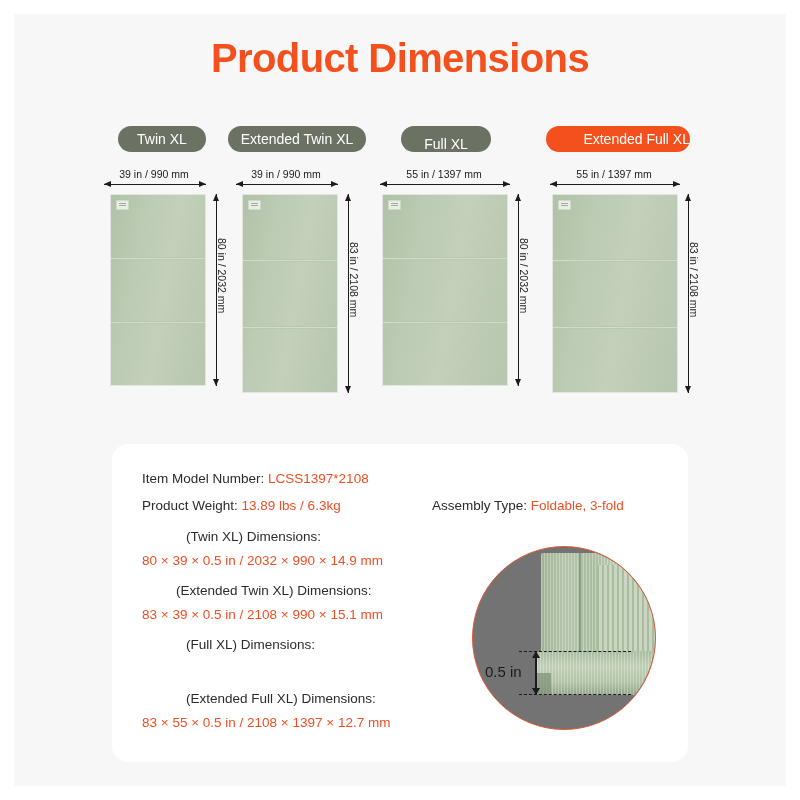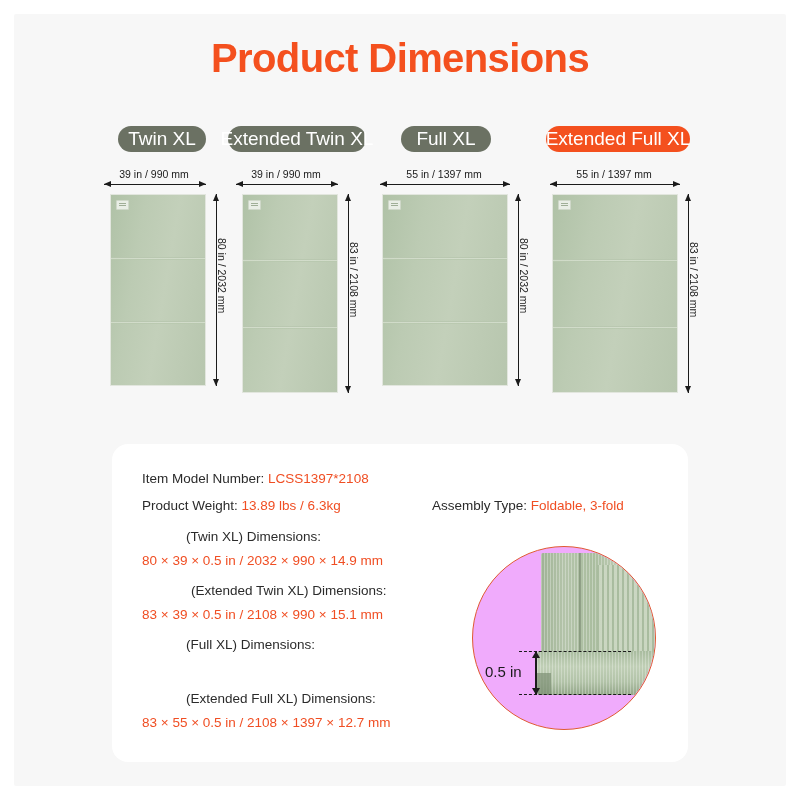--- a/index.html
+++ b/index.html
@@ -34,21 +34,21 @@
 
   
   .tabs{
     position:absolute;left:0;top:126px;width:800px;height:26px;
   }
   .pill{
     position:absolute;top:0;height:26px;
     border-radius:13px;
     background:#6b7163;
     color:#ffffff;
-    font-size:19px;
+    font-size:14px;
     display:flex;align-items:center;justify-content:center;
     box-sizing:border-box;
     white-space:nowrap;
   }
   .pill.active{background:#f4501e;}
 
   
   .diagrams{position:absolute;left:0;top:0;width:640px;height:800px;}
   .mat-group{position:absolute;}
 
@@ -136,21 +136,21 @@
     font-size:13.5px;color:#f04e23;white-space:nowrap;
   }
 
   
   .inset{
     position:absolute;left:472px;top:546px;
     width:184px;height:184px;
     border-radius:50%;
     border:1.5px solid #e05a32;
     box-sizing:border-box;
-    background:#f0abfc;
+    background:#737373;
     overflow:hidden;
   }
   .photo-wrap{
     position:absolute;left:0;top:0;width:100%;height:100%;
     border-radius:50%;overflow:hidden;
   }
   
   .corner-body{
     position:absolute;left:68px;top:6px;width:132px;height:104px;
     background:
@@ -203,24 +203,24 @@
 
   <div class="title">Product Dimensions</div>
 
   <div class="tabs">
     <div class="pill" style="left:118px;width:88px;">
       <span>Twin XL</span>
     </div>
     <div class="pill" style="left:228px;width:138px;">
       <span>Extended Twin XL</span>
     </div>
-    <div class="pill" style="left:401px;width:90px;">
+    <div class="pill" style="left:401px;width:90px;align-items:flex-end;">
       <span>Full XL</span>
     </div>
-    <div class="pill active" style="left:546px;width:144px;">
+    <div class="pill active" style="left:546px;width:144px;justify-content:flex-end;">
       <span>Extended Full XL</span>
     </div>
   </div>
 
   <div class="diagrams">
 
     <div class="mat-group">
       <div class="hlabel" style="left:100px;top:168px;width:108px;">39 in / 990 mm</div>
       <div class="hdim" style="left:104px;top:184px;width:102px;"></div>
 
@@ -289,21 +289,21 @@
     </div>
 
     <div class="spec" style="left:320px;top:54px;">
       <span>Assembly Type:</span>
       <span class="val"> Foldable, 3-fold</span>
     </div>
 
     <div class="dimlabel" style="left:30px;top:85px;">(Twin XL) Dimensions:</div>
     <div class="dimval" style="left:30px;top:109px;">80 × 39 × 0.5 in / 2032 × 990 × 14.9 mm</div>
 
-    <div class="dimlabel" style="left:35px;top:139px;">(Extended Twin XL) Dimensions:</div>
+    <div class="dimlabel" style="left:20px;top:139px;">(Extended Twin XL) Dimensions:</div>
     <div class="dimval" style="left:30px;top:163px;">83 × 39 × 0.5 in / 2108 × 990 × 15.1 mm</div>
 
     <div class="dimlabel" style="left:30px;top:193px;">(Full XL) Dimensions:</div>
 
     <div class="dimlabel" style="left:30px;top:247px;">(Extended Full XL) Dimensions:</div>
     <div class="dimval" style="left:30px;top:271px;">83 × 55 × 0.5 in / 2108 × 1397 × 12.7 mm</div>
   </div>
 
   <div class="inset">
     <div class="photo-wrap">

